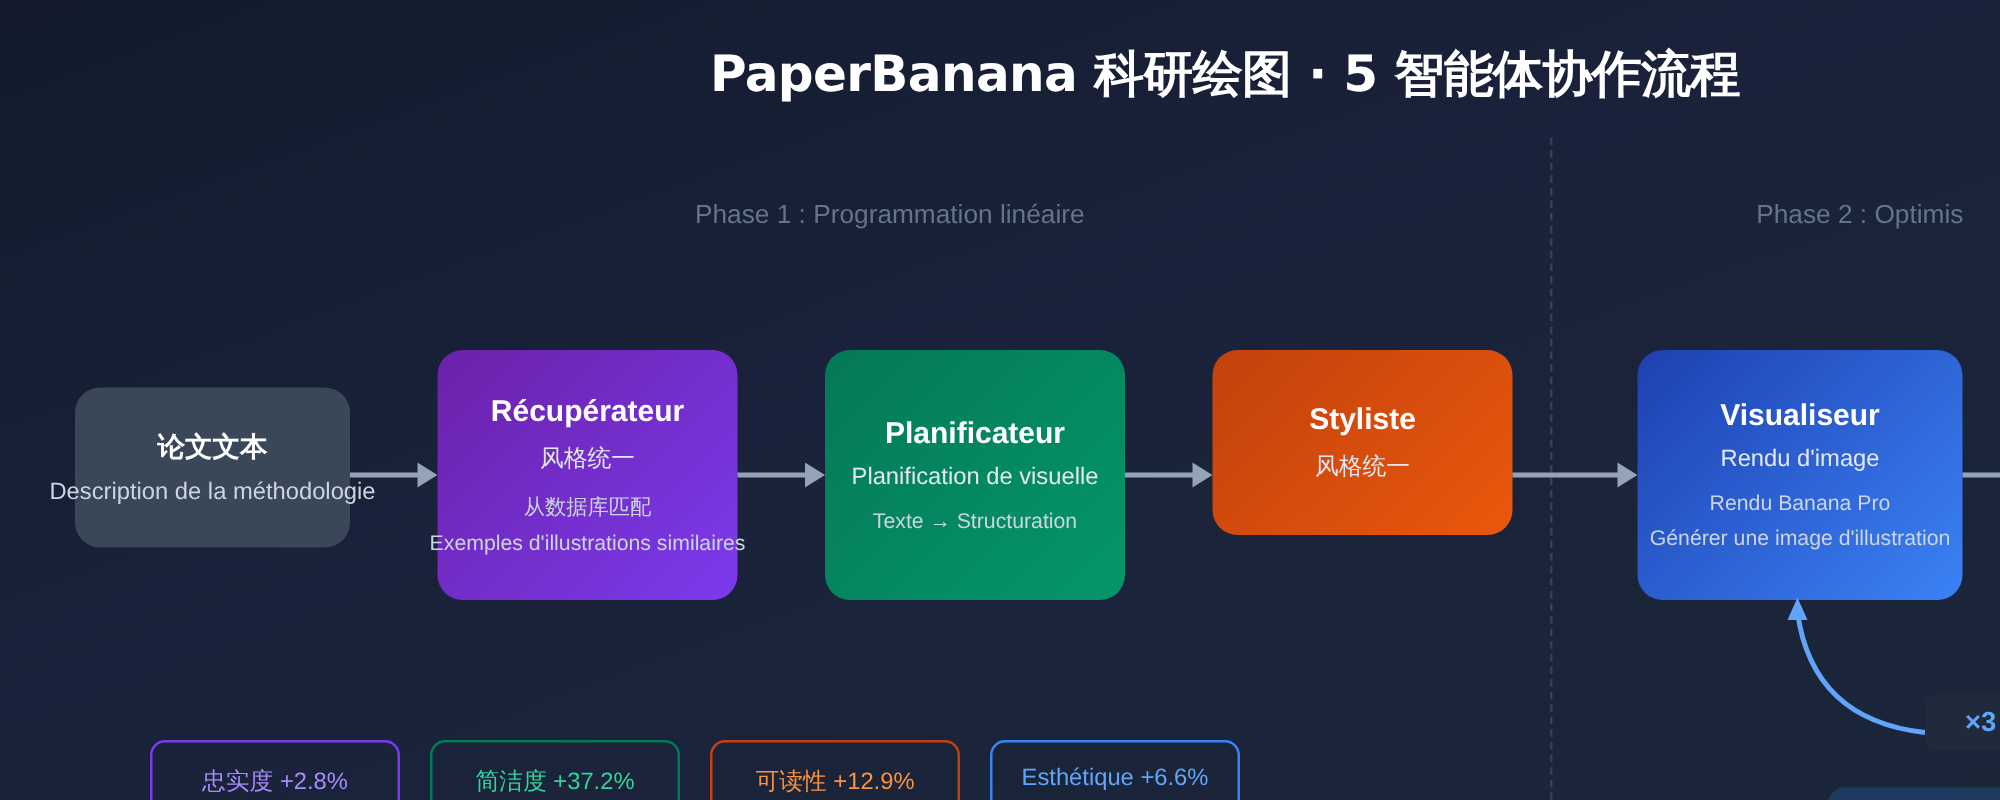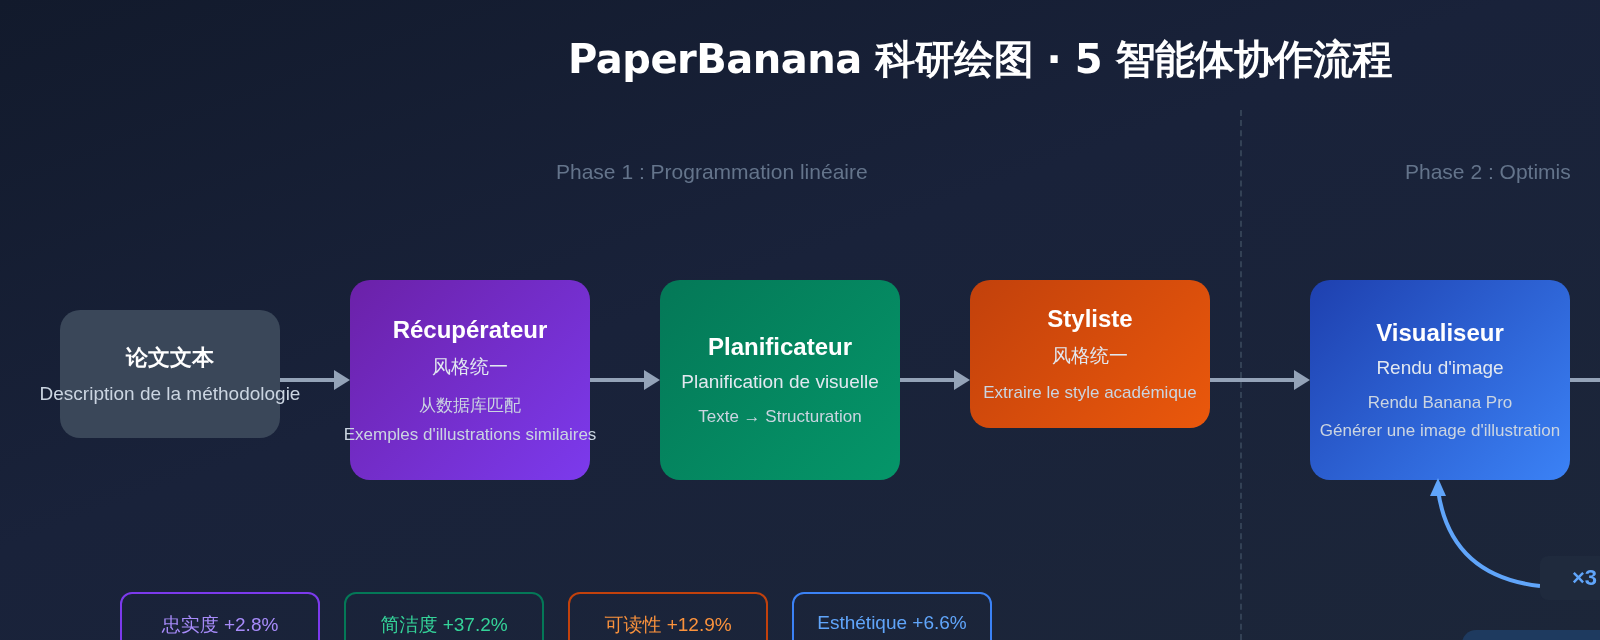--- a/index.html
+++ b/index.html
@@ -95,21 +95,20 @@
   <div class="name">Planificateur</div>
   <div class="sub">Planification de visuelle</div>
   <div class="d1">Texte → Structuration</div>
 </div>
 
 <div class="arrow" style="left:900px;width:56px;"></div>
 
 <div class="node n3">
   <div class="name">Styliste</div>
   <div class="sub">风格统一</div>
-  <div class="d1">Extraire le style académique</div>
 </div>
 
 <div class="arrow" style="left:1210px;width:86px;"></div>
 
 <div class="node n4">
   <div class="name">Visualiseur</div>
   <div class="sub">Rendu d'image</div>
   <div class="d1">Rendu Banana Pro</div>
   <div class="d2">Générer une image d'illustration</div>
 </div>

